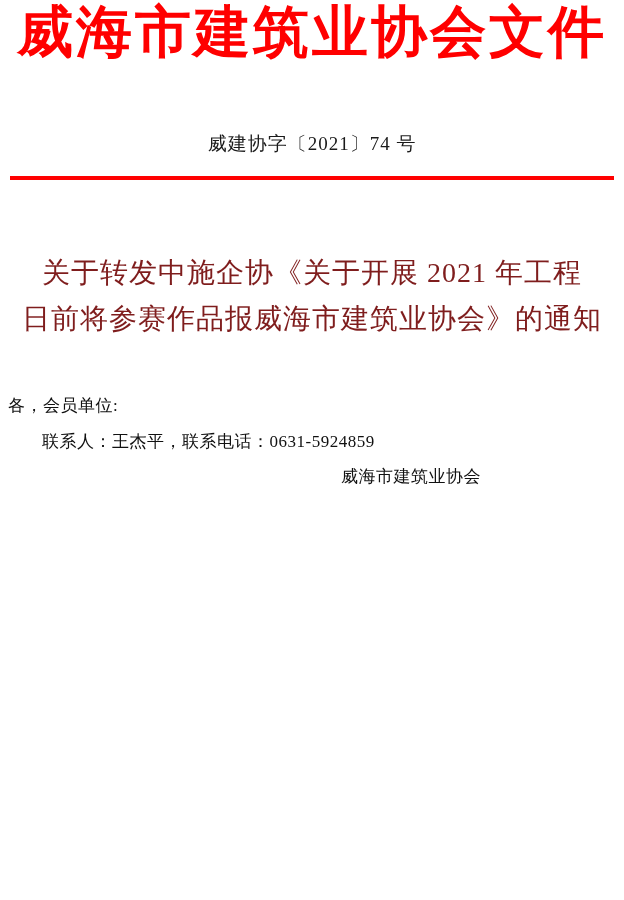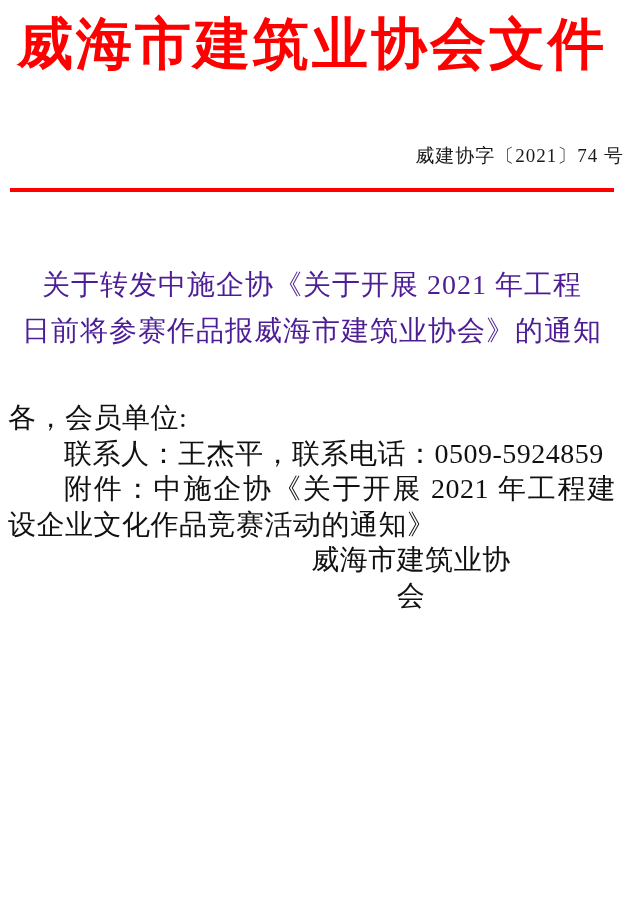--- a/index.html
+++ b/index.html
@@ -11,53 +11,52 @@
     position: relative;
     width: 624px;
     height: 900px;
     margin: 0 auto;
     background: #ffffff;
     overflow: hidden;
     font-family: "Liberation Serif", "DejaVu Serif", serif;
     color: #1a1a1a;
   }
   .red-header {
-    margin-top: 12px;
     padding: 0 6px;
     text-align: center;
     font-size: 56px;
     line-height: 64px;
     font-weight: bold;
     letter-spacing: 3px;
     white-space: nowrap;
     color: #ff0000;
   }
   .doc-number {
     margin-top: 70px;
-    text-align: right;
+    text-align: center;
     font-size: 19px;
     line-height: 20px;
     letter-spacing: 1px;
   }
   .red-divider {
     height: 4px;
     background: #ff0000;
     margin: 22px 10px 0 10px;
   }
   .doc-title {
     margin-top: 70px;
     text-align: center;
     font-size: 28px;
     line-height: 46px;
     letter-spacing: 1px;
-    color: #4c1d95;
+    color: #7f1d1d;
   }
   .body-text {
     margin: 46px 8px 16px 8px;
-    font-size: 28px;
+    font-size: 17px;
     line-height: 35.5px;
     letter-spacing: 0.5px;
     text-align: justify;
     color: #111111;
   }
   .body-text p {
     margin: 0;
   }
   .salutation {
     text-indent: 0;
@@ -92,22 +91,21 @@
 
   <div class="doc-title">
     <div>关于转发中施企协《关于开展 2021 年工程</div>
     <div>日前将参赛作品报威海市建筑业协会》的通知</div>
   </div>
 
   <div class="body-text">
     <p class="salutation">各，会员单位:</p>
 
 
-    <p class="para-contact">联系人：王杰平，联系电话：0509-5924859</p>
+    <p class="para-contact">联系人：王杰平，联系电话：0631-5924859</p>
 
-    <p class="para-attachment">附件：中施企协《关于开展 2021 年工程建设企业文化作品竞赛活动的通知》</p>
 
     <div class="signature-block">
       <div>威海市建筑业协会</div>
     </div>
   </div>
 
 </div>
 
 </body></html>

